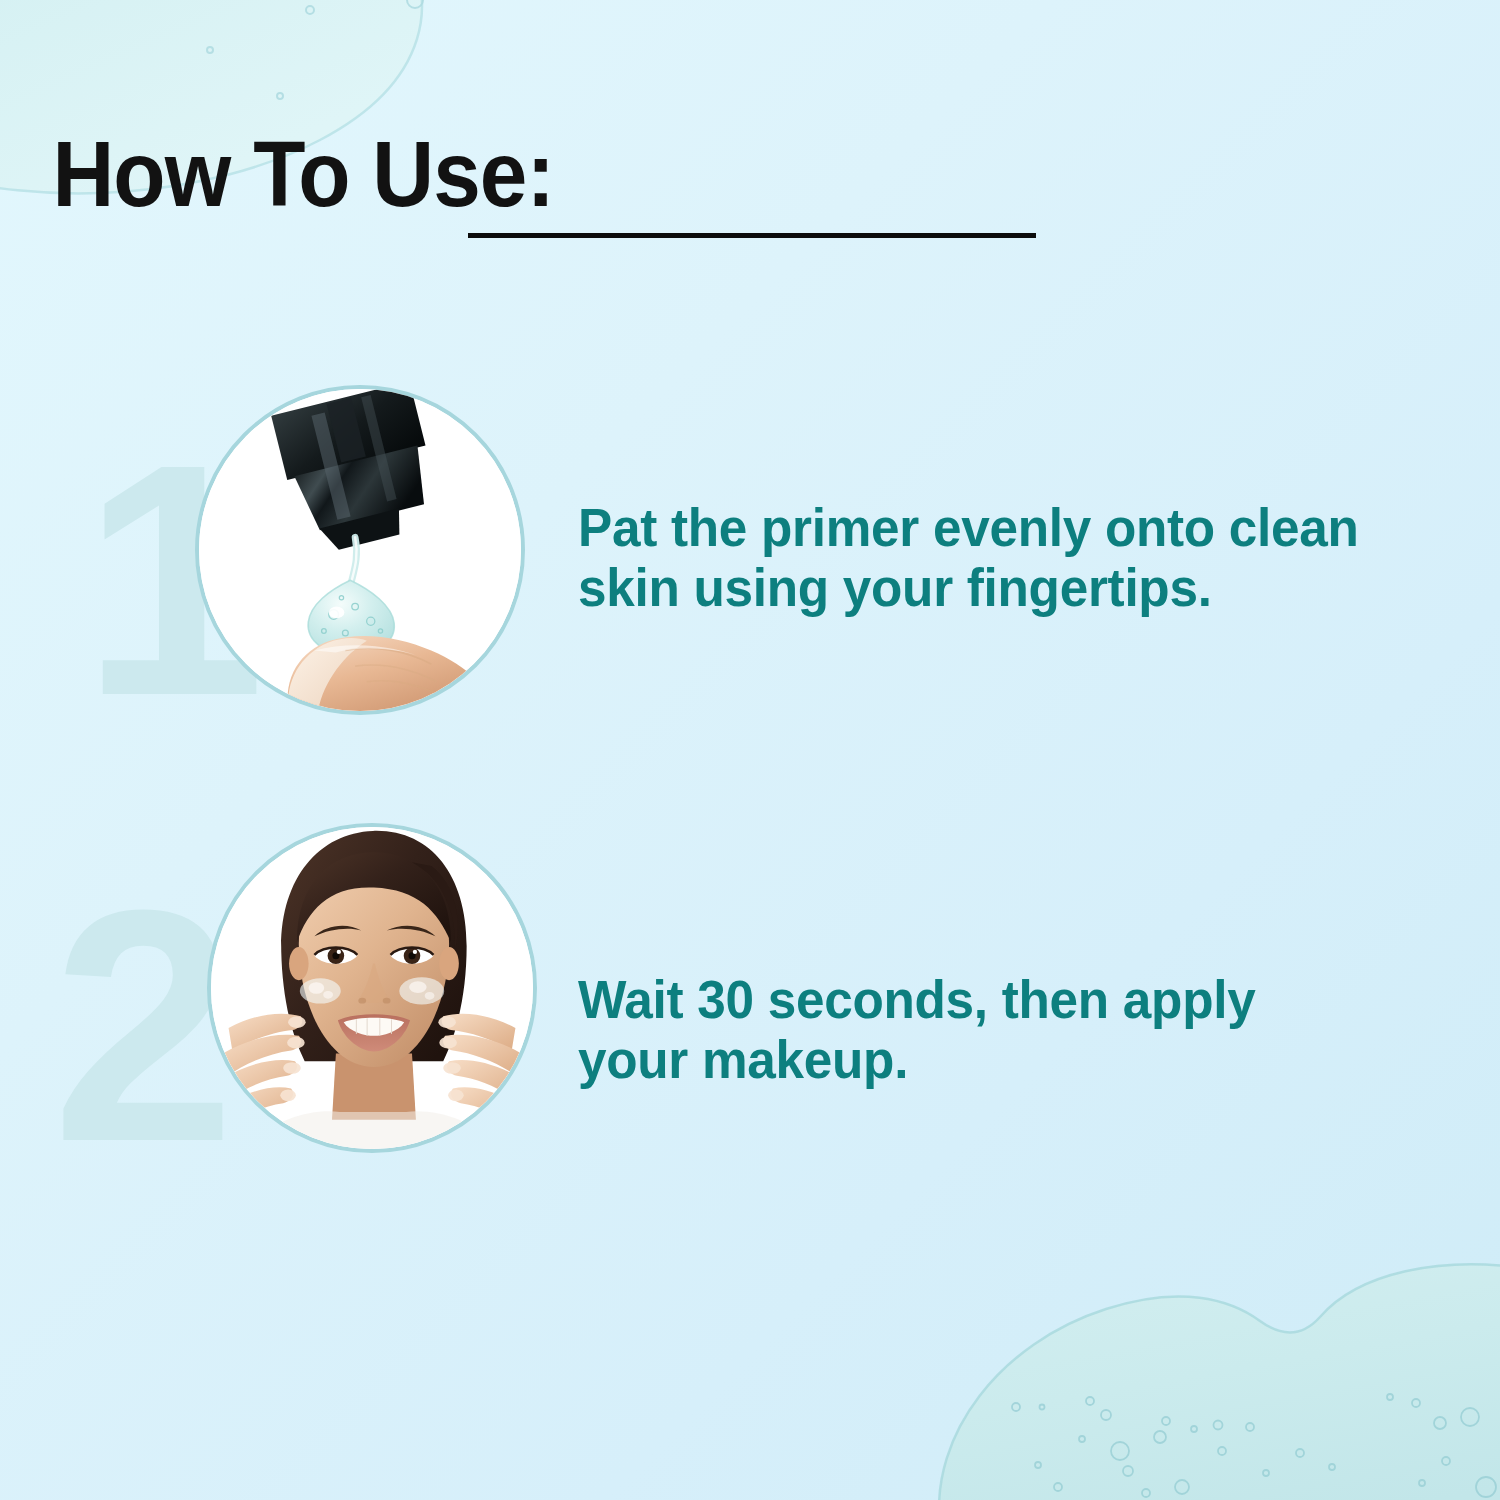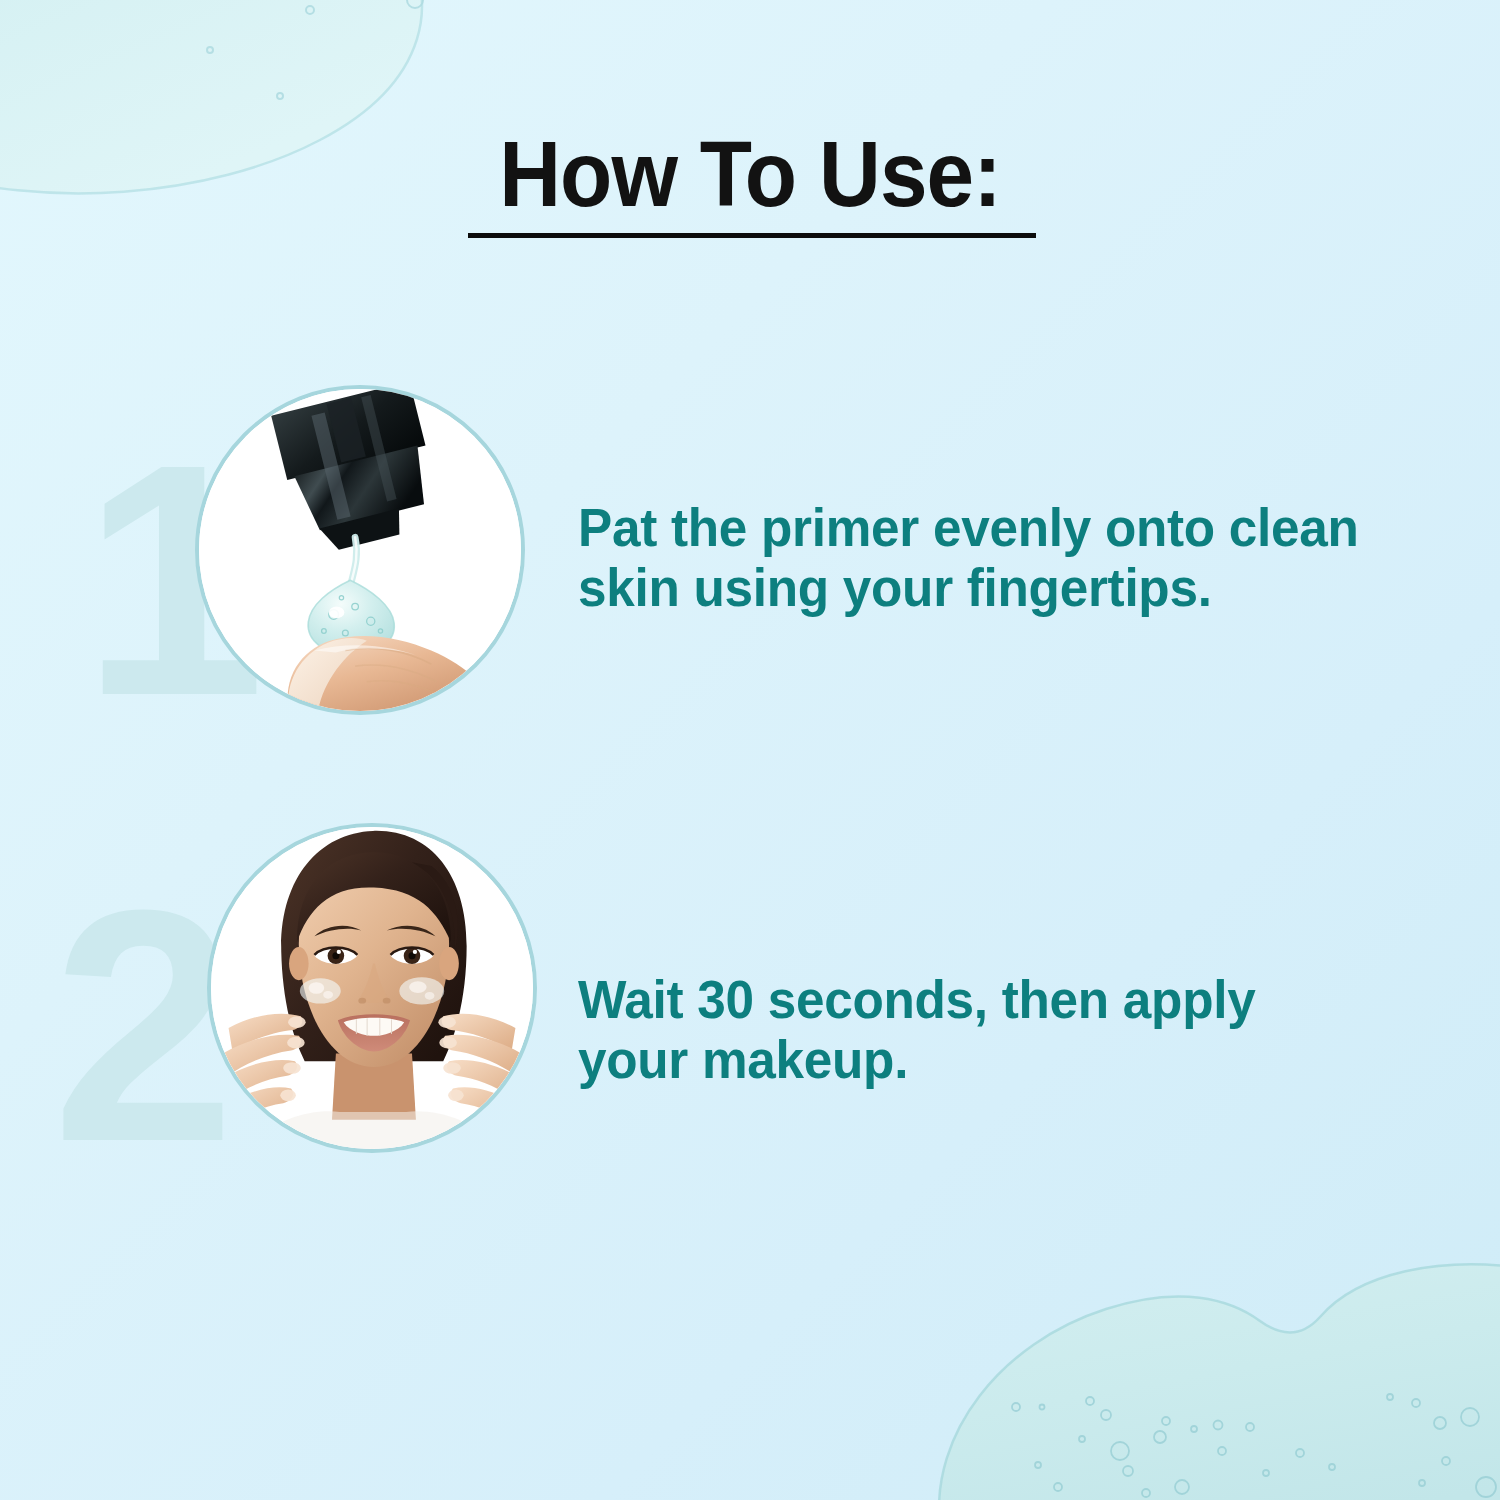--- a/index.html
+++ b/index.html
@@ -30,21 +30,20 @@
 
   #blob-tl { left: -150px; top: -190px; }
   #blob-br { left: 930px;  top: 1225px; }
 
   
   #title-block {
     position: absolute;
     left: 0;
     top: 128px;
     width: 1500px;
-    text-align: center;
   }
   #page-title {
     font-family: "Liberation Sans Narrow", "Liberation Sans", sans-serif;
     font-size: 92px;
     font-weight: bold;
     letter-spacing: -1px;
     color: #121212;
     line-height: 1.0;
     transform: scaleX(0.93);
     transform-origin: center;

